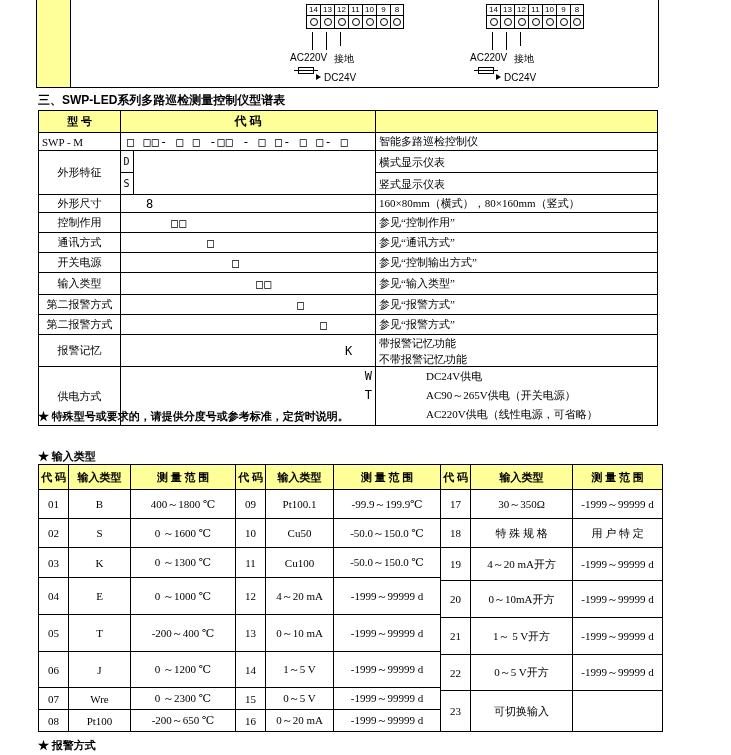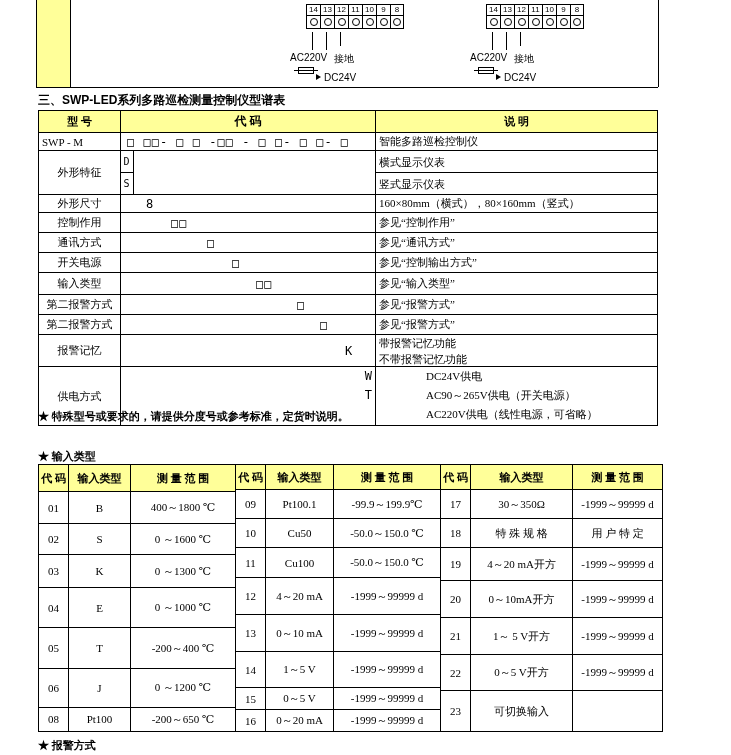--- a/index.html
+++ b/index.html
@@ -193,21 +193,20 @@
       <div class="lab" style="left:36px;top:68px">DC24V</div>
     </div>
   </div>
 
   <div class="heading">三、SWP-LED系列多路巡检测量控制仪型谱表</div>
 
   <div class="model-table">
     <div class="mrow mhead" style="height:22px">
       <div class="mc-label">型 号</div>
       <div class="mc-code">代 码</div>
-      <div class="mc-desc">说 明</div>
     </div>
 
     <div class="mrow" style="height:18px">
       <div class="mc-label left">SWP - M</div>
       <div class="mc-code" style="padding-left:6px">□ □□- □ □ -□□ - □ □- □ □- □</div>
       <div class="mc-desc">智能多路巡检控制仪</div>
     </div>
 
     <div class="mrow" style="height:44px">
       <div class="mc-label">外形特征</div>
@@ -322,20 +321,25 @@
             <td class="c-code">05</td>
             <td class="c-type">T</td>
             <td class="c-range">-200～400 ℃</td>
           </tr>
       <tr style="height:36px">
             <td class="c-code">06</td>
             <td class="c-type">J</td>
             <td class="c-range">0 ～1200 ℃</td>
           </tr>
       <tr style="height:22px">
+            <td class="c-code">07</td>
+            <td class="c-type">Wre</td>
+            <td class="c-range">0 ～2300 ℃</td>
+          </tr>
+      <tr style="height:22px">
             <td class="c-code">08</td>
             <td class="c-type">Pt100</td>
             <td class="c-range">-200～650 ℃</td>
           </tr>
     </tbody>
       </table>
 
     <table class="itable t2">
       <tbody>
           <tr>

